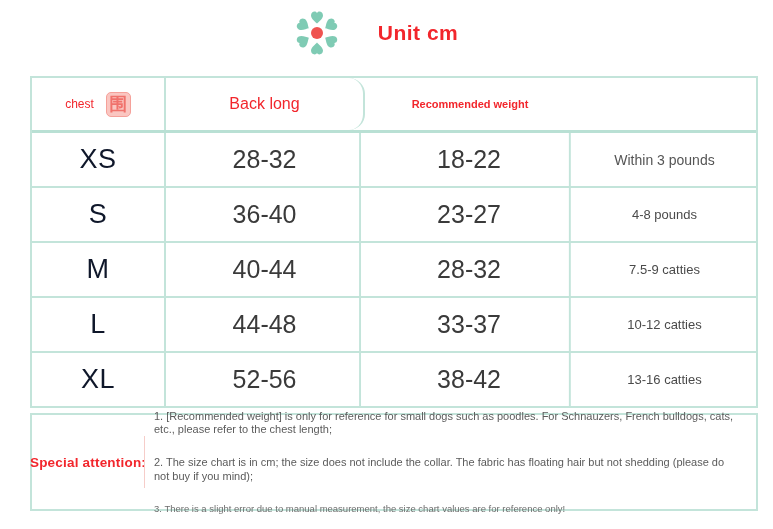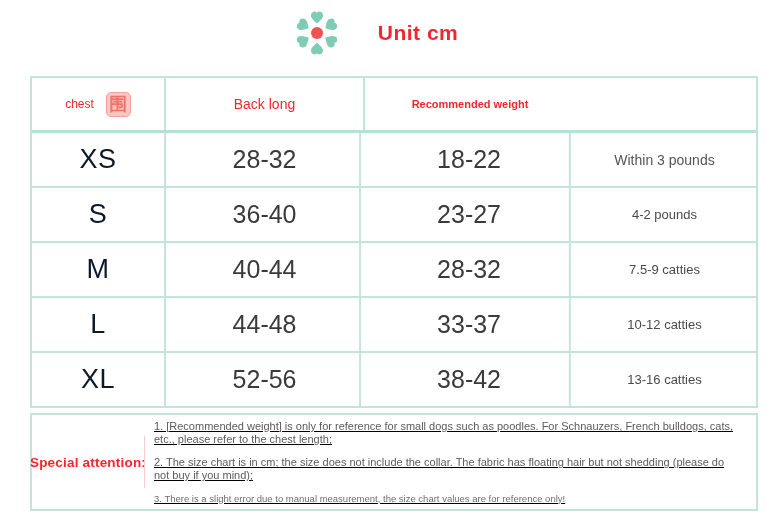--- a/index.html
+++ b/index.html
@@ -39,21 +39,21 @@
   .cell {
     display: flex; align-items: center; justify-content: center;
     height: 53px; border-right: 2px solid #c3e4da;
     color: #3d3d3d;
   }
   .cell:last-child { border-right: none; }
   .thead .cell { height: 52px; color: #f2262c; }
 
   .h-size  { font-size: 18px; }
   .h-chest { font-size: 12px; gap: 12px; }
-  .h-back  { font-size: 14px; }
+  .h-back  { font-size: 16px; border-radius: 16px; }
   .h-weight{ font-size: 11px; font-weight: 600; }
 
   .stamp {
     display: inline-flex; align-items: center; justify-content: center;
     width: 25px; height: 25px;
     background: #fac6c1; color: #f0726c;
     border: 1px solid #f5a19a; border-radius: 5px;
     font-size: 18px; font-weight: 700;
   }
 
@@ -75,21 +75,21 @@
   .notes-label {
     color: #f2262c; font-size: 13.5px; font-weight: 600;
     letter-spacing: 0.2px; white-space: nowrap;
   }
   .notes-divider {
     width: 1px; background: #f6cdc9; height: 52px; align-self: center;
     flex-shrink: 0;
   }
   .notes-list {
     flex: 1; display: flex; flex-direction: column; justify-content: center;
-    gap: 10px; padding: 0 14px 0 9px; text-decoration: underline;
+    gap: 20px; padding: 0 14px 0 9px;
   }
   .note { font-size: 11px; color: #5b5b5b; line-height: 1.2; }
   .note.note-small { font-size: 9.5px; color: #6e6e6e; }
 </style>
 </head>
 <body>
 
 <div class="page">
 
   <div class="top-header">
@@ -123,21 +123,21 @@
       <div class="cell c-size">XS</div>
       <div class="cell c-num">28-32</div>
       <div class="cell c-num">18-22</div>
       <div class="cell c-weight small">Within 3 pounds</div>
     </div>
 
     <div class="trow">
       <div class="cell c-size">S</div>
       <div class="cell c-num">36-40</div>
       <div class="cell c-num">23-27</div>
-      <div class="cell c-weight">4-2 pounds</div>
+      <div class="cell c-weight">4-8 pounds</div>
     </div>
 
     <div class="trow">
       <div class="cell c-size">M</div>
       <div class="cell c-num">40-44</div>
       <div class="cell c-num">28-32</div>
       <div class="cell c-weight">7.5-9 catties</div>
     </div>
 
     <div class="trow">

